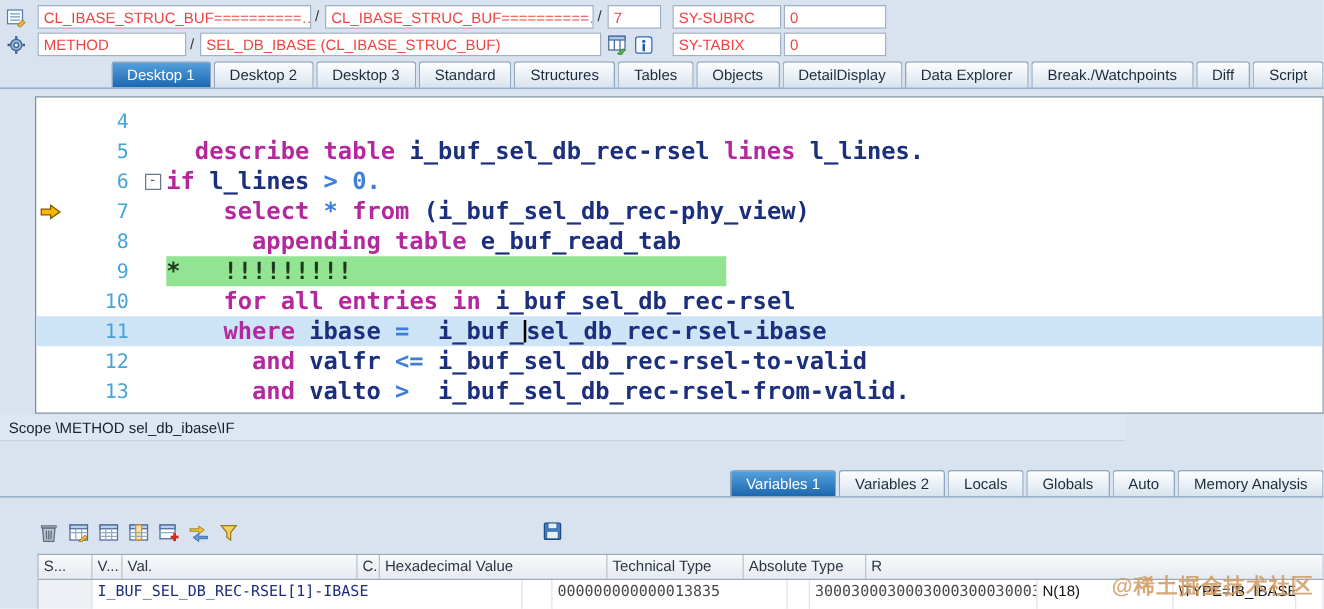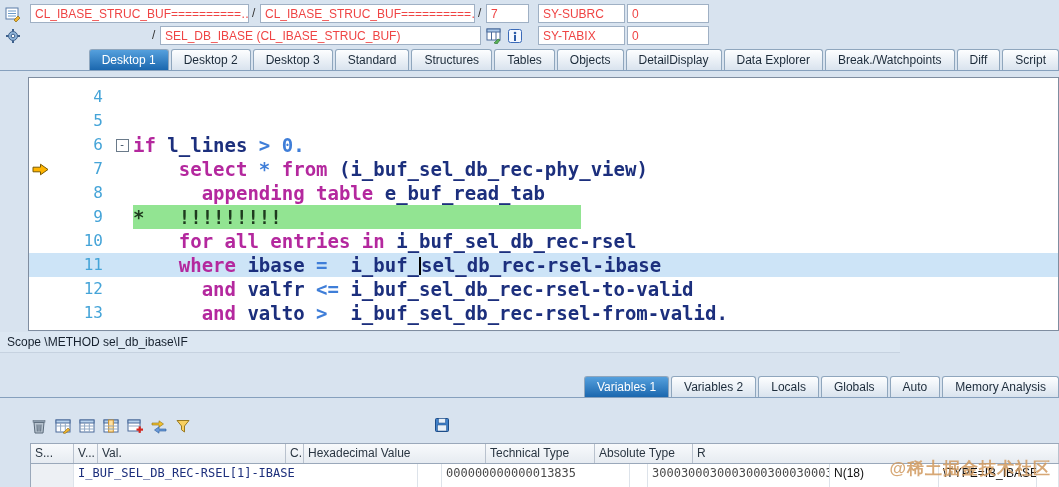--- a/index.html
+++ b/index.html
@@ -99,20 +99,21 @@
         <g stroke="#3c608c" stroke-width="2">
           <line x1="8" y1="1" x2="8" y2="3"></line>
           <line x1="8" y1="13" x2="8" y2="15"></line>
           <line x1="1" y1="8" x2="3" y2="8"></line>
           <line x1="13" y1="8" x2="15" y2="8"></line>
         </g>
         <circle cx="8" cy="8" r="4.5" fill="#8fb4d8" stroke="#3c608c"></circle>
         <circle cx="8" cy="8" r="1.8" fill="#fff" stroke="#3c608c"></circle>
       </svg>
   </span>
+  <div class="field" style="left:30px;top:26px;width:119px">METHOD</div>
   <div class="sep" style="left:152px;top:26px">/</div>
   <div class="field" style="left:160px;top:26px;width:321px">SEL_DB_IBASE (CL_IBASE_STRUC_BUF)</div>
   <span class="icon16" style="left:486px;top:28px">
     <svg width="16" height="16">
         <rect x="1" y="1" width="13" height="11" fill="#fff" stroke="#4a6a9a"></rect>
         <rect x="1" y="1" width="13" height="3" fill="#aac8e8" stroke="#4a6a9a"></rect>
         <line x1="5.5" y1="4" x2="5.5" y2="12" stroke="#4a6a9a"></line>
         <line x1="10" y1="4" x2="10" y2="12" stroke="#4a6a9a"></line>
         <path d="M8 15l4-4 2 1-3 4z" fill="#58b058" stroke="#2a702a" stroke-width=".6"></path>
       </svg>
@@ -147,20 +148,21 @@
         <div class="line">
           <div class="ln-arrow"></div>
           <div class="ln-num">4</div>
           <div class="ln-fold"></div>
           <div class="ln-code"></div>
         </div>
         <div class="line">
           <div class="ln-arrow"></div>
           <div class="ln-num">5</div>
           <div class="ln-fold"></div>
+          <div class="ln-code"><span class="tok-id">  </span><span class="tok-kw">describe</span><span class="tok-id"> </span><span class="tok-kw">table</span><span class="tok-id"> i_buf_sel_db_rec-rsel </span><span class="tok-kw">lines</span><span class="tok-id"> l_lines.</span></div>
         </div>
         <div class="line">
           <div class="ln-arrow"></div>
           <div class="ln-num">6</div>
           <div class="ln-fold"><span class="fold-box">-</span></div>
           <div class="ln-code"><span class="tok-kw">if</span><span class="tok-id"> l_lines </span><span class="tok-op">&gt;</span><span class="tok-id"> </span><span class="tok-lit">0.</span></div>
         </div>
         <div class="line">
           <div class="ln-arrow">
             <svg width="17" height="13" viewBox="0 0 17 13">

